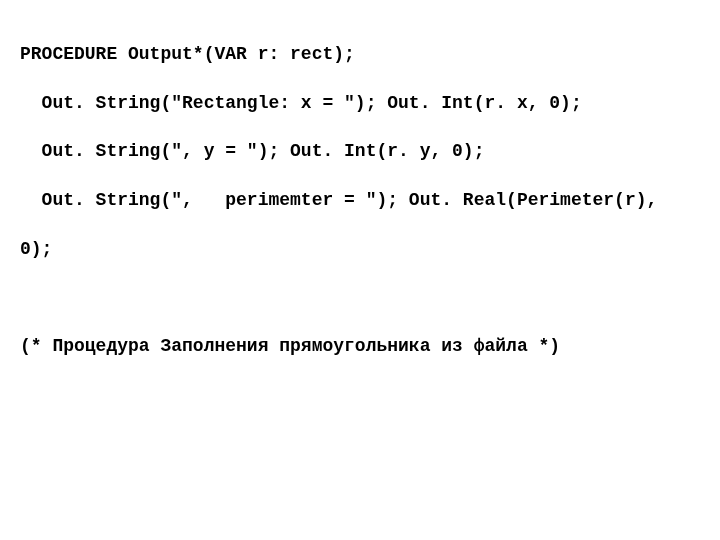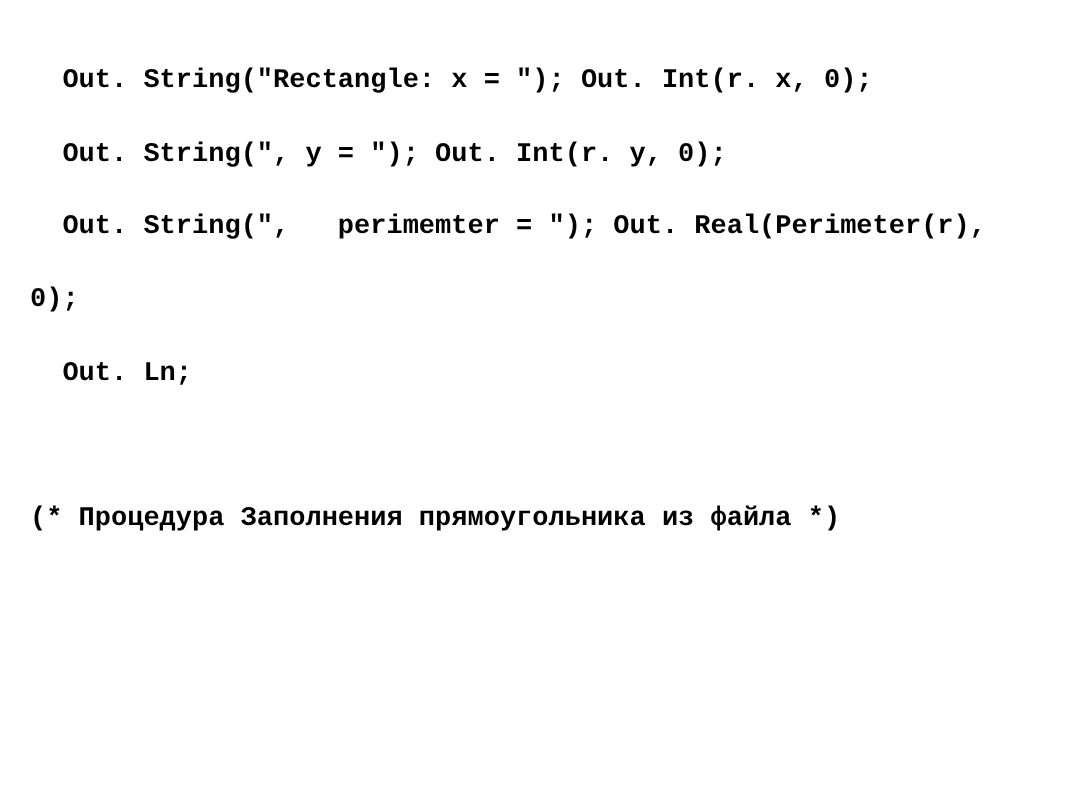--- a/index.html
+++ b/index.html
@@ -20,25 +20,25 @@
     white-space: pre;
   }
   .blank {
     height: 1.35em;
   }
 </style>
 </head>
 <body>
 
 <div class="page">
+<div>PROCEDURE Output*(VAR r: rect);</div>
 <div>  Out. String("Rectangle: x = "); Out. Int(r. x, 0);</div>
 <div>  Out. String(", y = "); Out. Int(r. y, 0);</div>
 <div>  Out. String(",   perimemter = "); Out. Real(Perimeter(r),</div>
 <div>0);</div>
-<div>  Out. Ln;</div>
 <div class="blank"></div>
 <div>(* Процедура Заполнения прямоугольника из файла *)</div>
 
 
 
 
 
 
 
 

